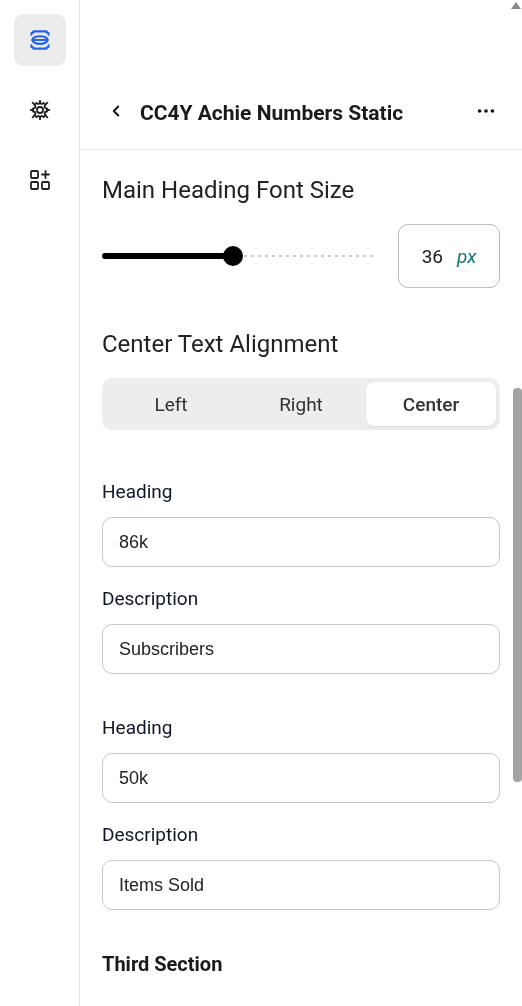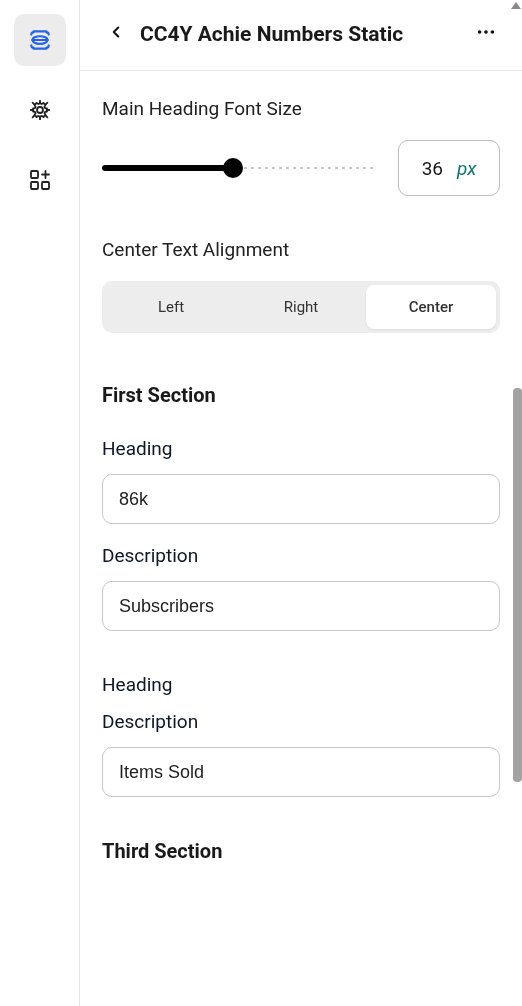--- a/index.html
+++ b/index.html
@@ -41,20 +41,21 @@
     background: #ececec;
   }
   .sidebar-btn svg { display: block; }
 
   
   .panel {
     flex: 1;
     display: flex;
     flex-direction: column;
     min-width: 0;
+    justify-content: flex-end;
   }
   .header {
     display: flex;
     align-items: center;
     padding: 20px 22px 22px 22px;
     border-bottom: 1px solid #ececec;
     gap: 10px;
   }
   .back-btn {
     width: 28px;
@@ -81,21 +82,21 @@
     justify-content: center;
     cursor: pointer;
     flex: 0 0 auto;
   }
 
   .content {
     padding: 26px 22px 20px 22px;
     overflow-y: auto;
   }
   .field-label {
-    font-size: 19px;
+    font-size: 24px;
     font-weight: 400;
     color: #222;
     margin-bottom: 20px;
   }
 
   
   .slider-row {
     display: flex;
     align-items: center;
     gap: 24px;
@@ -138,21 +139,21 @@
     background: #000;
     border-radius: 50%;
     left: 48%;
     top: 50%;
     transform: translate(-50%, -50%);
   }
   .size-box {
     flex: 0 0 auto;
     border: 1px solid #bcbcbc;
     border-radius: 10px;
-    height: 56px;
+    height: 64px;
     min-width: 102px;
     display: flex;
     align-items: center;
     justify-content: center;
     padding: 0 16px;
     gap: 14px;
     font-size: 19px;
   }
   .size-box .unit { color: #0f766e; font-style: italic; }
 
@@ -163,21 +164,21 @@
     border-radius: 10px;
     padding: 4px;
     margin-bottom: 50px;
     height: 52px;
   }
   .segmented .seg {
     flex: 1;
     display: flex;
     align-items: center;
     justify-content: center;
-    font-size: 15px;
+    font-size: 19px;
     color: #333;
     border-radius: 8px;
     cursor: pointer;
   }
   .segmented .seg.selected {
     background: #fff;
     box-shadow: 0 1px 2px rgba(0,0,0,0.08);
     font-weight: 500;
   }
 
@@ -303,30 +304,30 @@
       </div>
 
       <div class="field-label">Center Text Alignment</div>
       <div class="segmented">
         <div class="seg">Left</div>
         <div class="seg">Right</div>
         <div class="seg selected">Center</div>
       </div>
 
       
-      <div class="section-title">First Section</div>
       <div class="sub-label">Heading</div>
       <input class="text-input" type="text" value="86k" style="">
       <div class="sub-label">Description</div>
       <input class="text-input" type="text" value="Subscribers" style="">
 
       <div style="height:22px"></div>
 
       
       <div class="sub-label">Heading</div>
+      <input class="text-input" type="text" value="50k" style="">
       <div class="sub-label">Description</div>
       <input class="text-input" type="text" value="Items Sold" style="">
 
       <div style="height:22px"></div>
 
       
       <div class="section-title" style="margin-bottom:10px">Third Section</div>
     </div>
   </div>
 </div>

